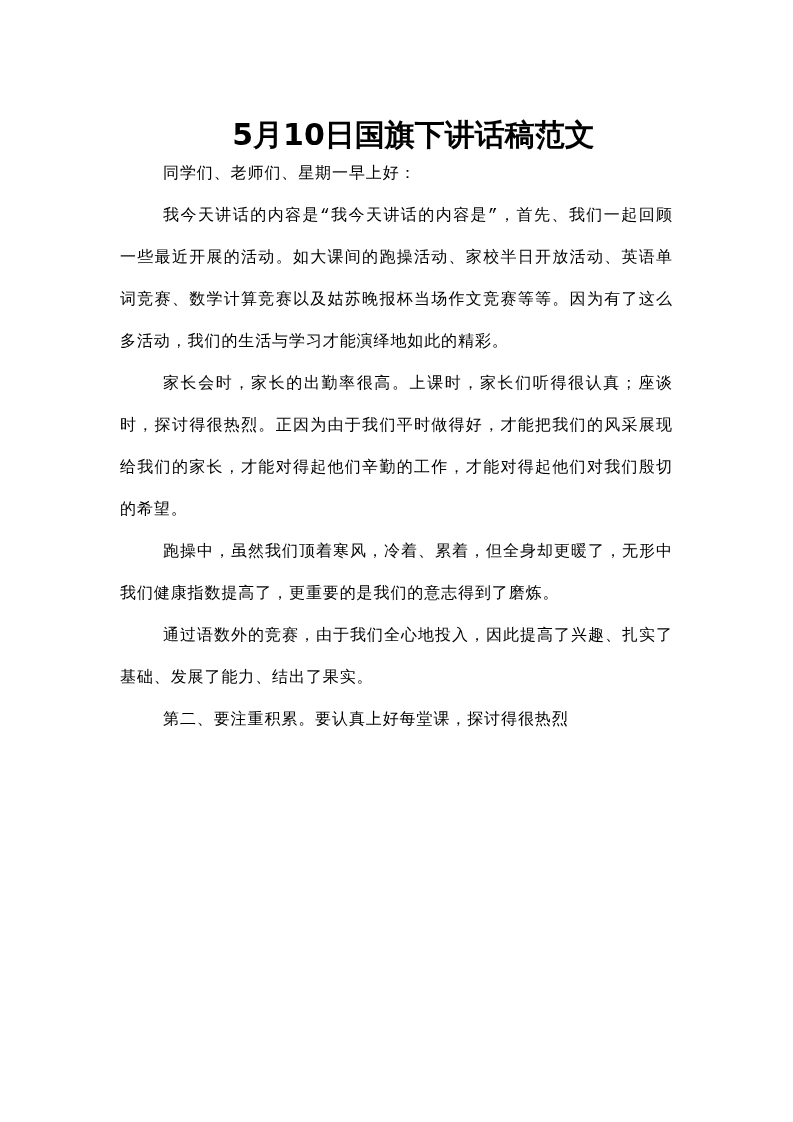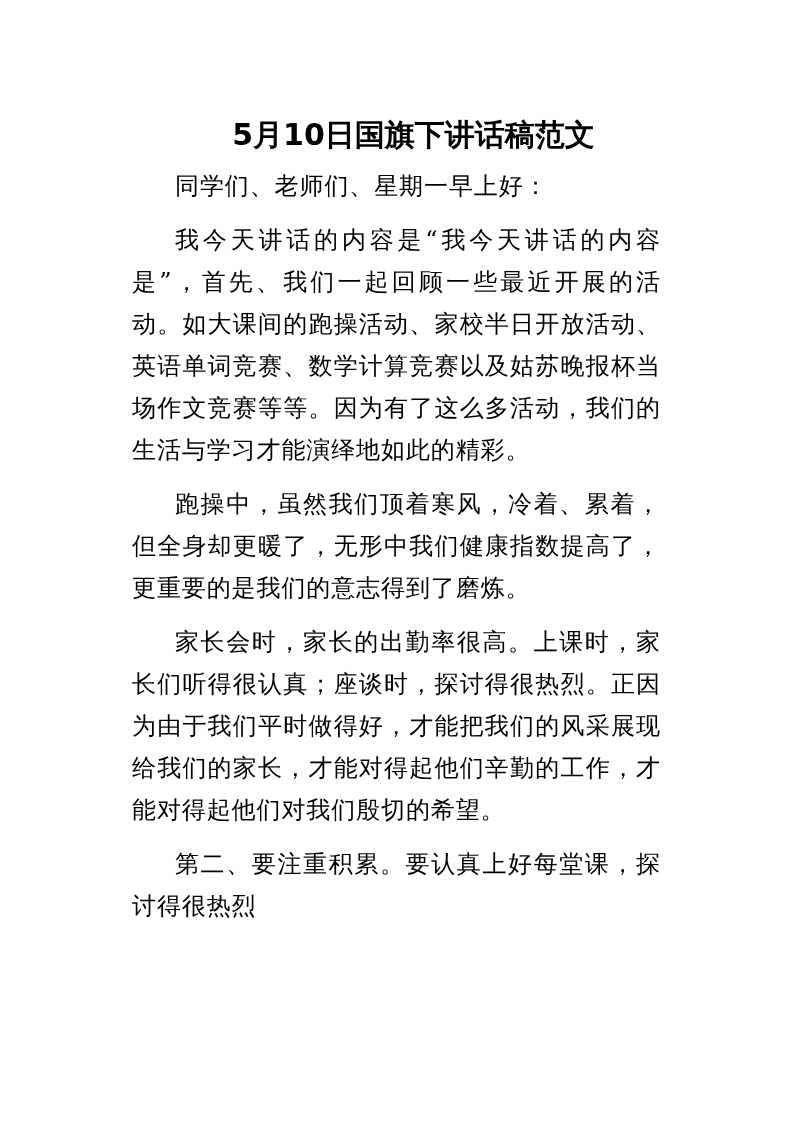--- a/index.html
+++ b/index.html
@@ -36,39 +36,41 @@
       letter-spacing: 0px;
       margin: 17px;
     }
     .body {
       position: absolute;
       left: 120px;
       top: 153px;
       width: 553px;
     }
     .para {
-      margin: 12px;
-      font-size: 24px;
+      margin: 0;
+      font-size: 16px;
       line-height: 42px;
       text-indent: 43px;
       text-align: justify;
       text-justify: inter-character;
       letter-spacing: 0.9px;
       word-break: break-all;
+      font-family: Liberation Mono, monospace;
     }
     .para.greeting {
       text-indent: 43px;
     }
   </style>
 </head>
 <body>
 
 <div class="page">
   <h1 class="title">5月10日国旗下讲话稿范文</h1>
 
   <div class="body">
     <p class="para greeting">同学们、老师们、星期一早上好：</p>
     <p class="para">我今天讲话的内容是“我今天讲话的内容是”，首先、我们一起回顾一些最近开展的活动。如大课间的跑操活动、家校半日开放活动、英语单词竞赛、数学计算竞赛以及姑苏晚报杯当场作文竞赛等等。因为有了这么多活动，我们的生活与学习才能演绎地如此的精彩。</p>
+    <p class="para">家长会时，家长的出勤率很高。上课时，家长们听得很认真；座谈时，探讨得很热烈。正因为由于我们平时做得好，才能把我们的风采展现给我们的家长，才能对得起他们辛勤的工作，才能对得起他们对我们殷切的希望。</p>
     <p class="para">跑操中，虽然我们顶着寒风，冷着、累着，但全身却更暖了，无形中我们健康指数提高了，更重要的是我们的意志得到了磨炼。</p>
-    <p class="para">家长会时，家长的出勤率很高。上课时，家长们听得很认真；座谈时，探讨得很热烈。正因为由于我们平时做得好，才能把我们的风采展现给我们的家长，才能对得起他们辛勤的工作，才能对得起他们对我们殷切的希望。</p>
+    <p class="para">通过语数外的竞赛，由于我们全心地投入，因此提高了兴趣、扎实了基础、发展了能力、结出了果实。</p>
     <p class="para">第二、要注重积累。要认真上好每堂课，探讨得很热烈</p>
   </div>
 </div>
 
 </body></html>

